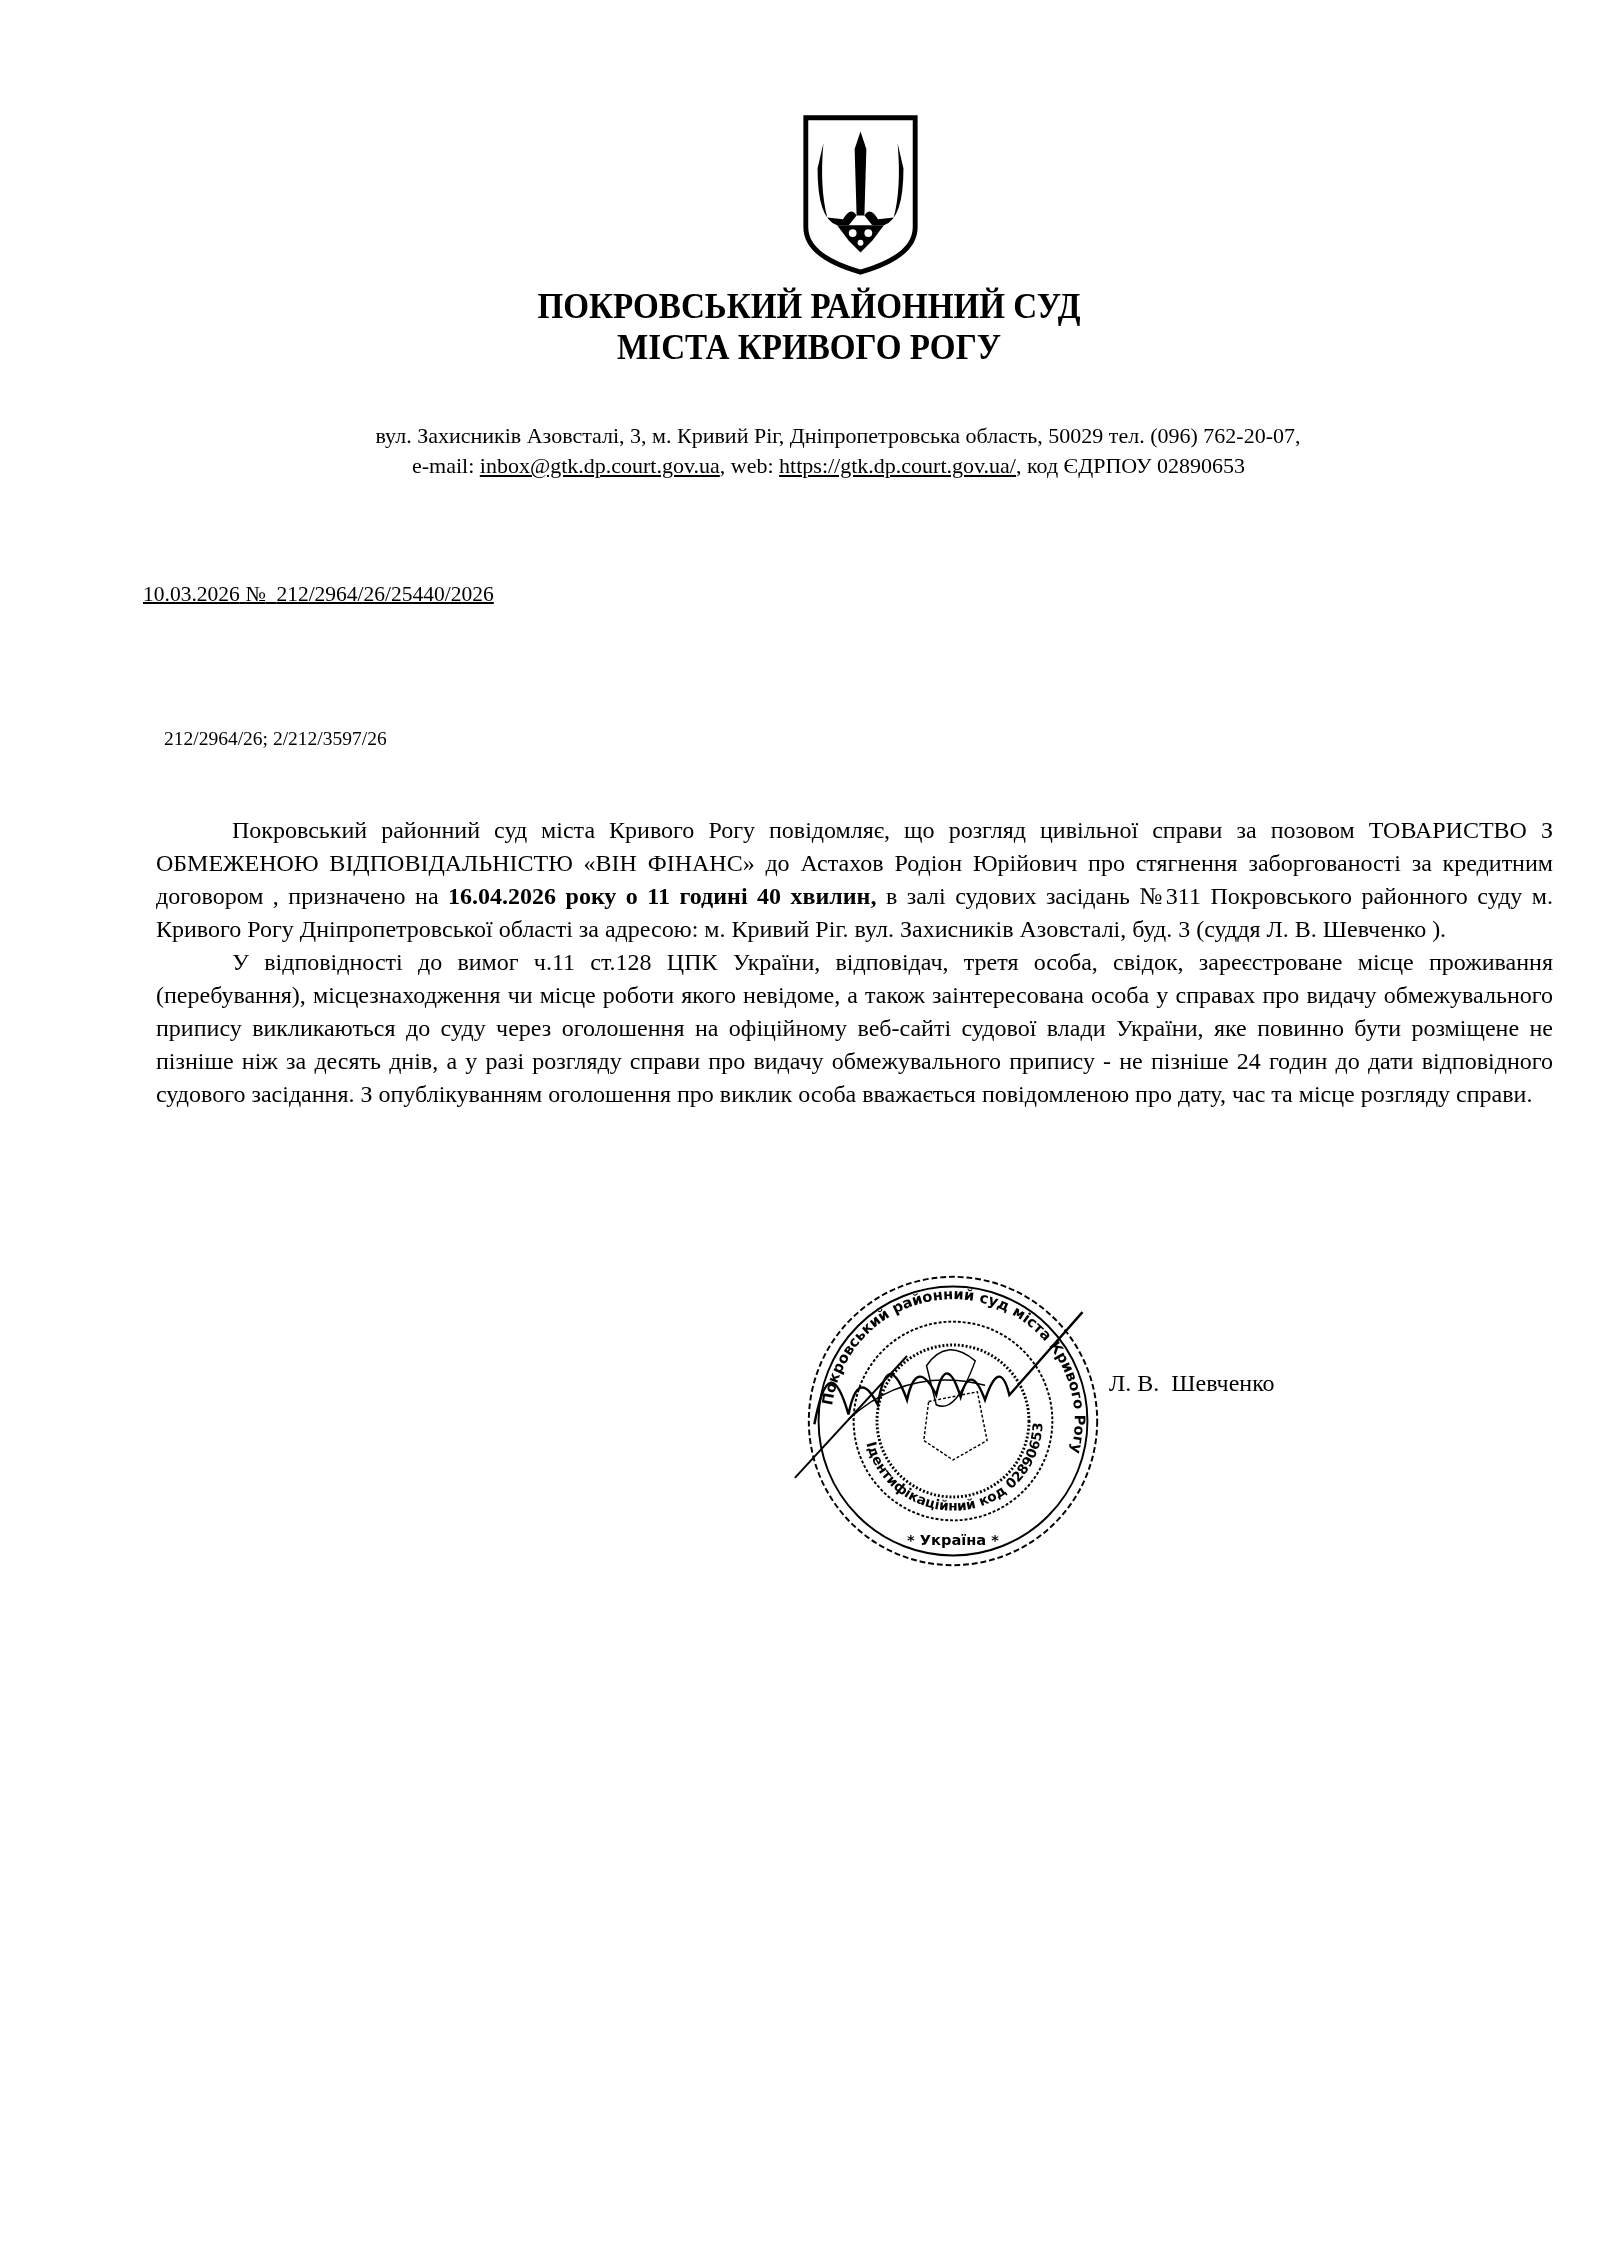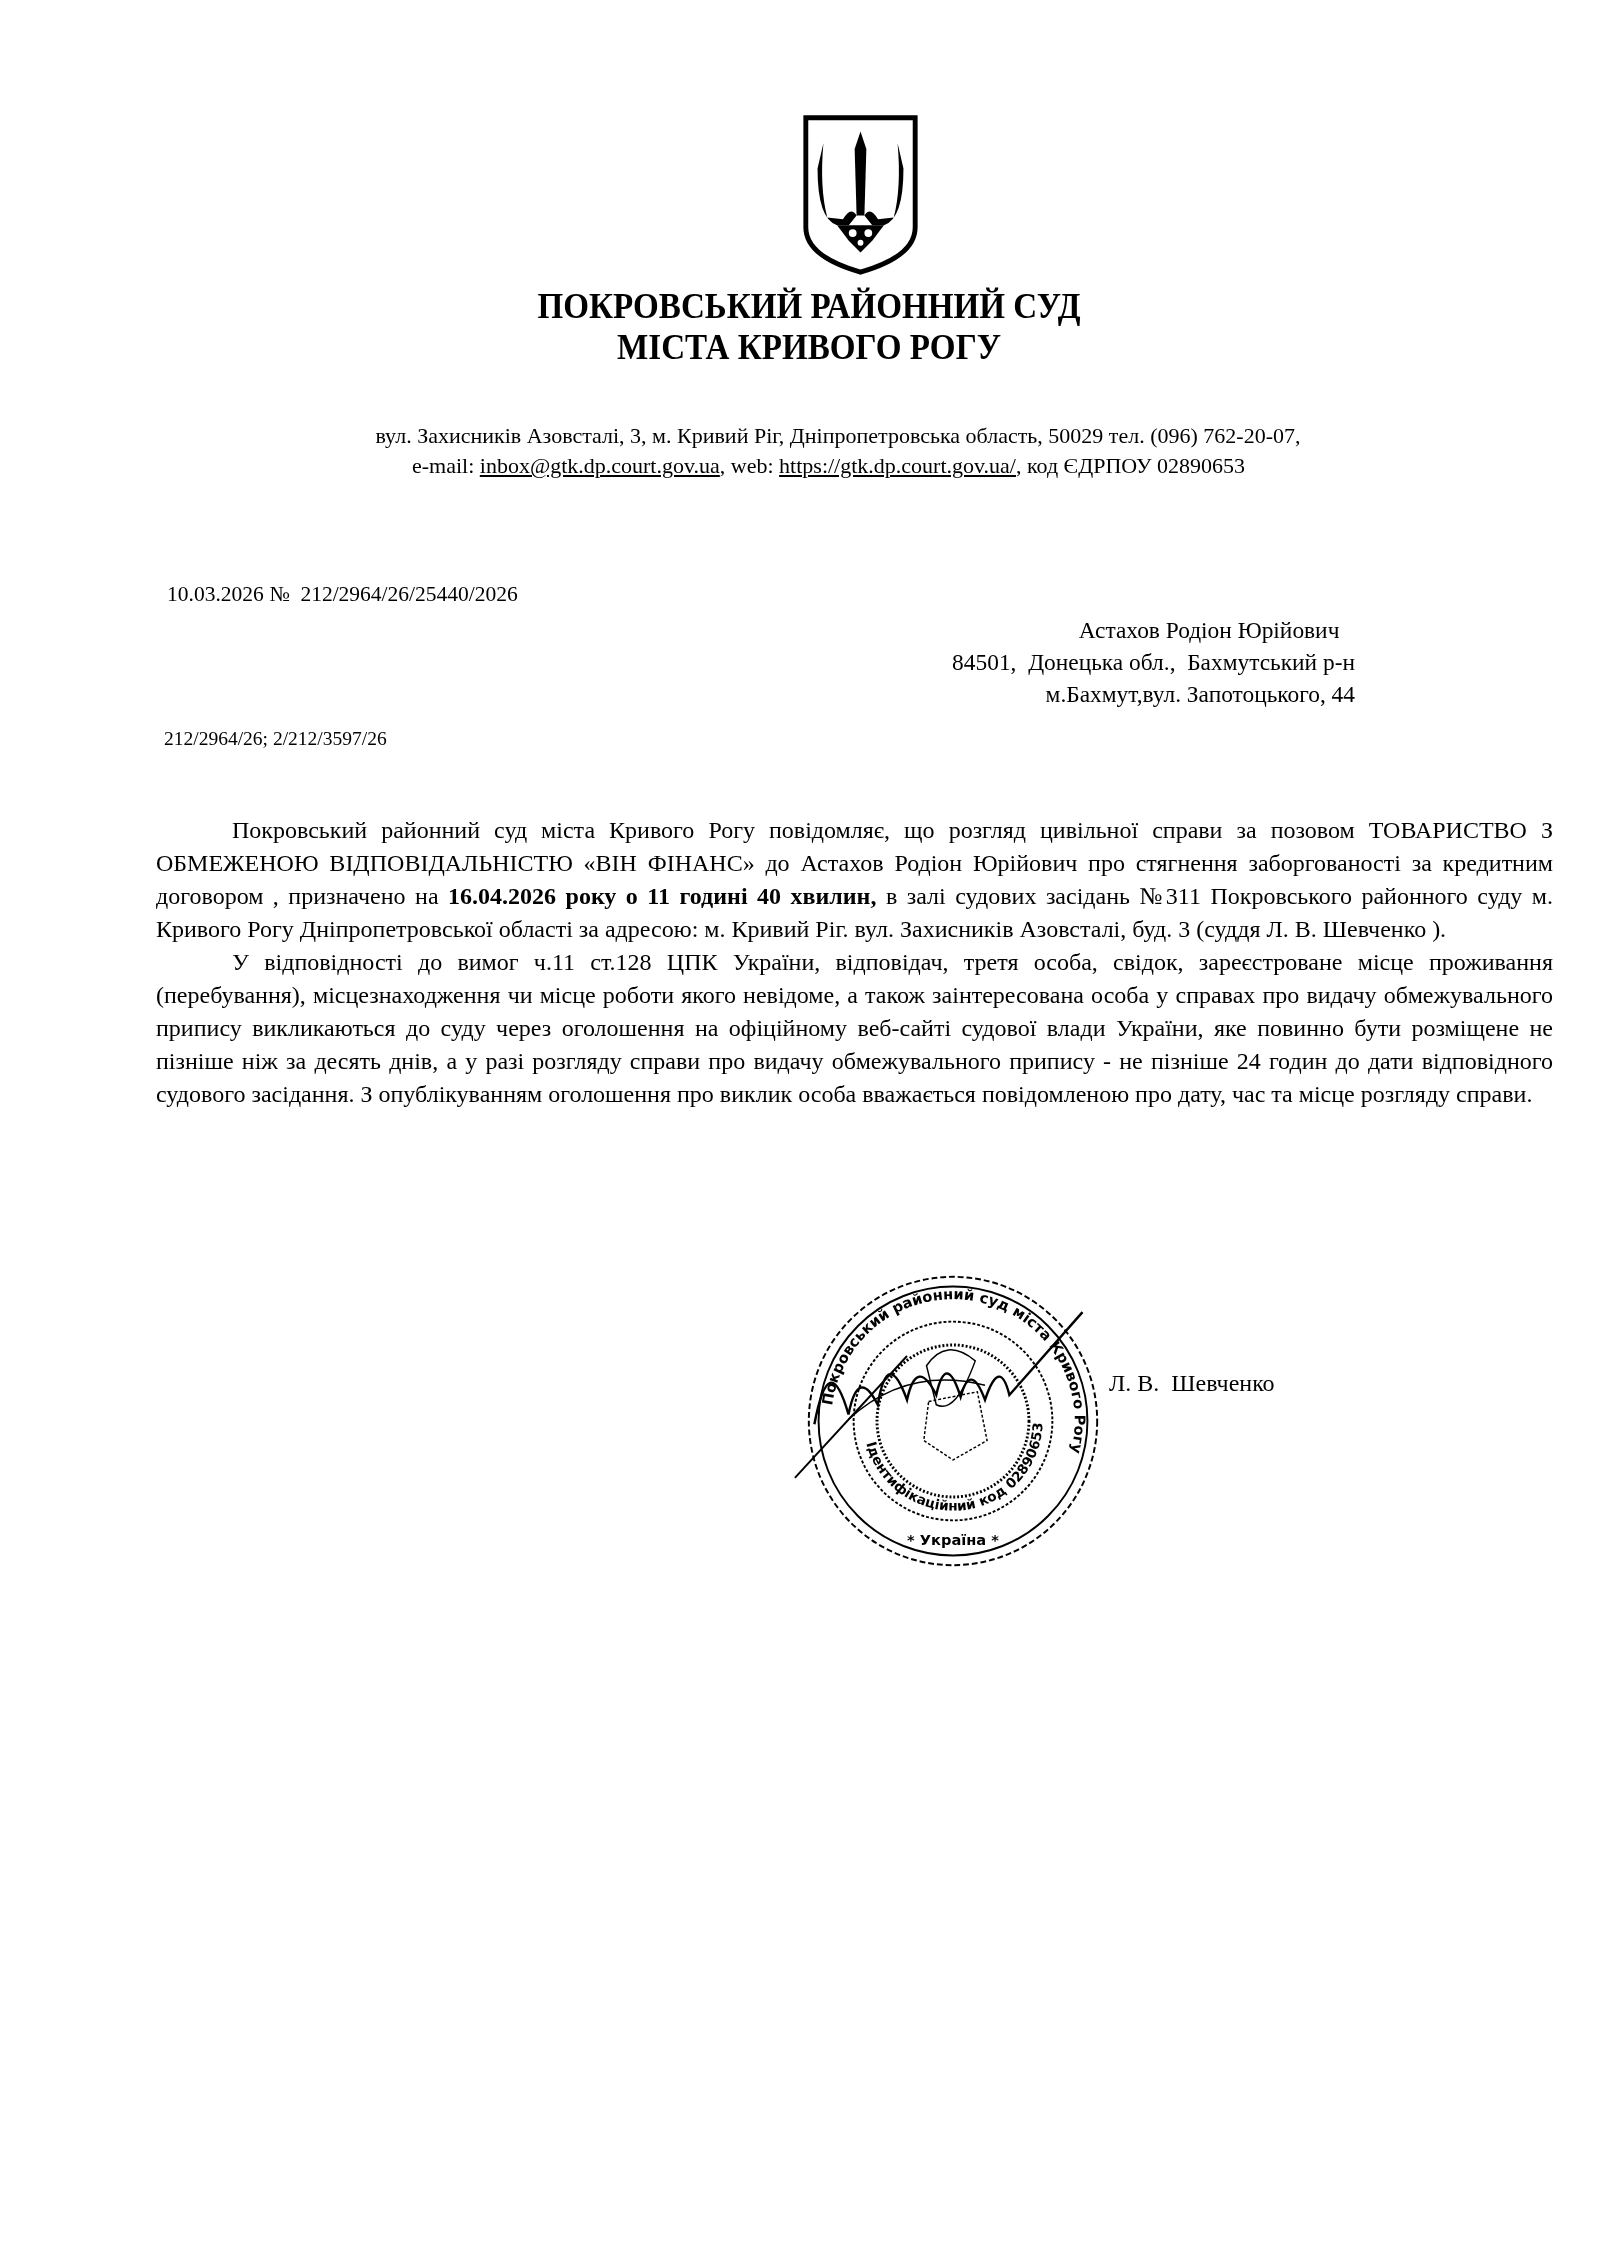--- a/index.html
+++ b/index.html
@@ -21,22 +21,22 @@
 
   .contacts {
     position: absolute; left: 0; width: 1618px; text-align: center;
     font-size: 22px; line-height: 29px;
   }
   .c1 { top: 421px; left: 29px; }
   .c2 { top: 451px; left: 19.5px; }
   .u { text-decoration: underline; }
 
   .outref {
-    position: absolute; left: 167px; top: 582px; font-size: 21.5px;
-    text-decoration-thickness: 2px;
+    position: absolute; left: 143px; top: 582px; font-size: 21.5px;
+    text-decoration: underline; text-decoration-thickness: 2px;
   }
 
   .addressee {
     position: absolute; right: 63px; top: 614px; text-align: right;
     font-size: 23.4px; line-height: 32px;
   }
   .addressee div { white-space: pre; }
   .addressee .a1 { padding-right: 15.6px; }
 
   .caseref { position: absolute; left: 164px; top: 728px; font-size: 19.5px; }
@@ -82,25 +82,20 @@
   <div class="contacts c2">
     <span>e-mail: </span><span class="u">inbox@gtk.dp.court.gov.ua</span><span>,  web: </span><span class="u">https://gtk.dp.court.gov.ua/</span><span>, код ЄДРПОУ 02890653</span>
   </div>
 
   <div class="outref">
     <span>10.03.2026</span>
     <span>№</span>&nbsp;
     <span>212/2964/26/25440/2026</span>
   </div>
 
-  <div class="addressee">
-    <div class="a1">Астахов Родіон Юрійович</div>
-    <div>84501,  Донецька обл.,  Бахмутський р-н</div>
-    <div>м.Бахмут,вул. Запотоцького, 44</div>
-  </div>
 
   <div class="caseref">212/2964/26; 2/212/3597/26</div>
 
   <div class="body-text">
     <p><span>Покровський районний суд міста Кривого Рогу  повідомляє, що розгляд цивільної справи за позовом ТОВАРИСТВО З ОБМЕЖЕНОЮ ВІДПОВІДАЛЬНІСТЮ «ВІН ФІНАНС»  до Астахов Родіон Юрійович про стягнення заборгованості за кредитним договором , призначено на </span><b>16.04.2026  року о  11   годині  40  хвилин,</b><span> в залі судових засідань №311  Покровського  районного суду м. Кривого Рогу Дніпропетровської області за адресою: м. Кривий Ріг. вул. Захисників Азовсталі, буд. 3 (суддя  Л.  В.  Шевченко ).</span></p>
     <p>У відповідності до вимог ч.11 ст.128 ЦПК України, відповідач, третя особа, свідок, зареєстроване місце проживання (перебування), місцезнаходження чи місце роботи якого невідоме, а також заінтересована особа у справах про видачу обмежувального припису викликаються до суду через оголошення на офіційному веб-сайті судової влади України, яке повинно бути розміщене не пізніше ніж за десять днів, а у разі розгляду справи про видачу обмежувального припису - не пізніше 24 годин до дати відповідного судового засідання. З опублікуванням оголошення про виклик особа вважається повідомленою про дату, час та місце розгляду справи.</p>
   </div>
 
 
   <svg class="seal" viewBox="0 0 310 310">

